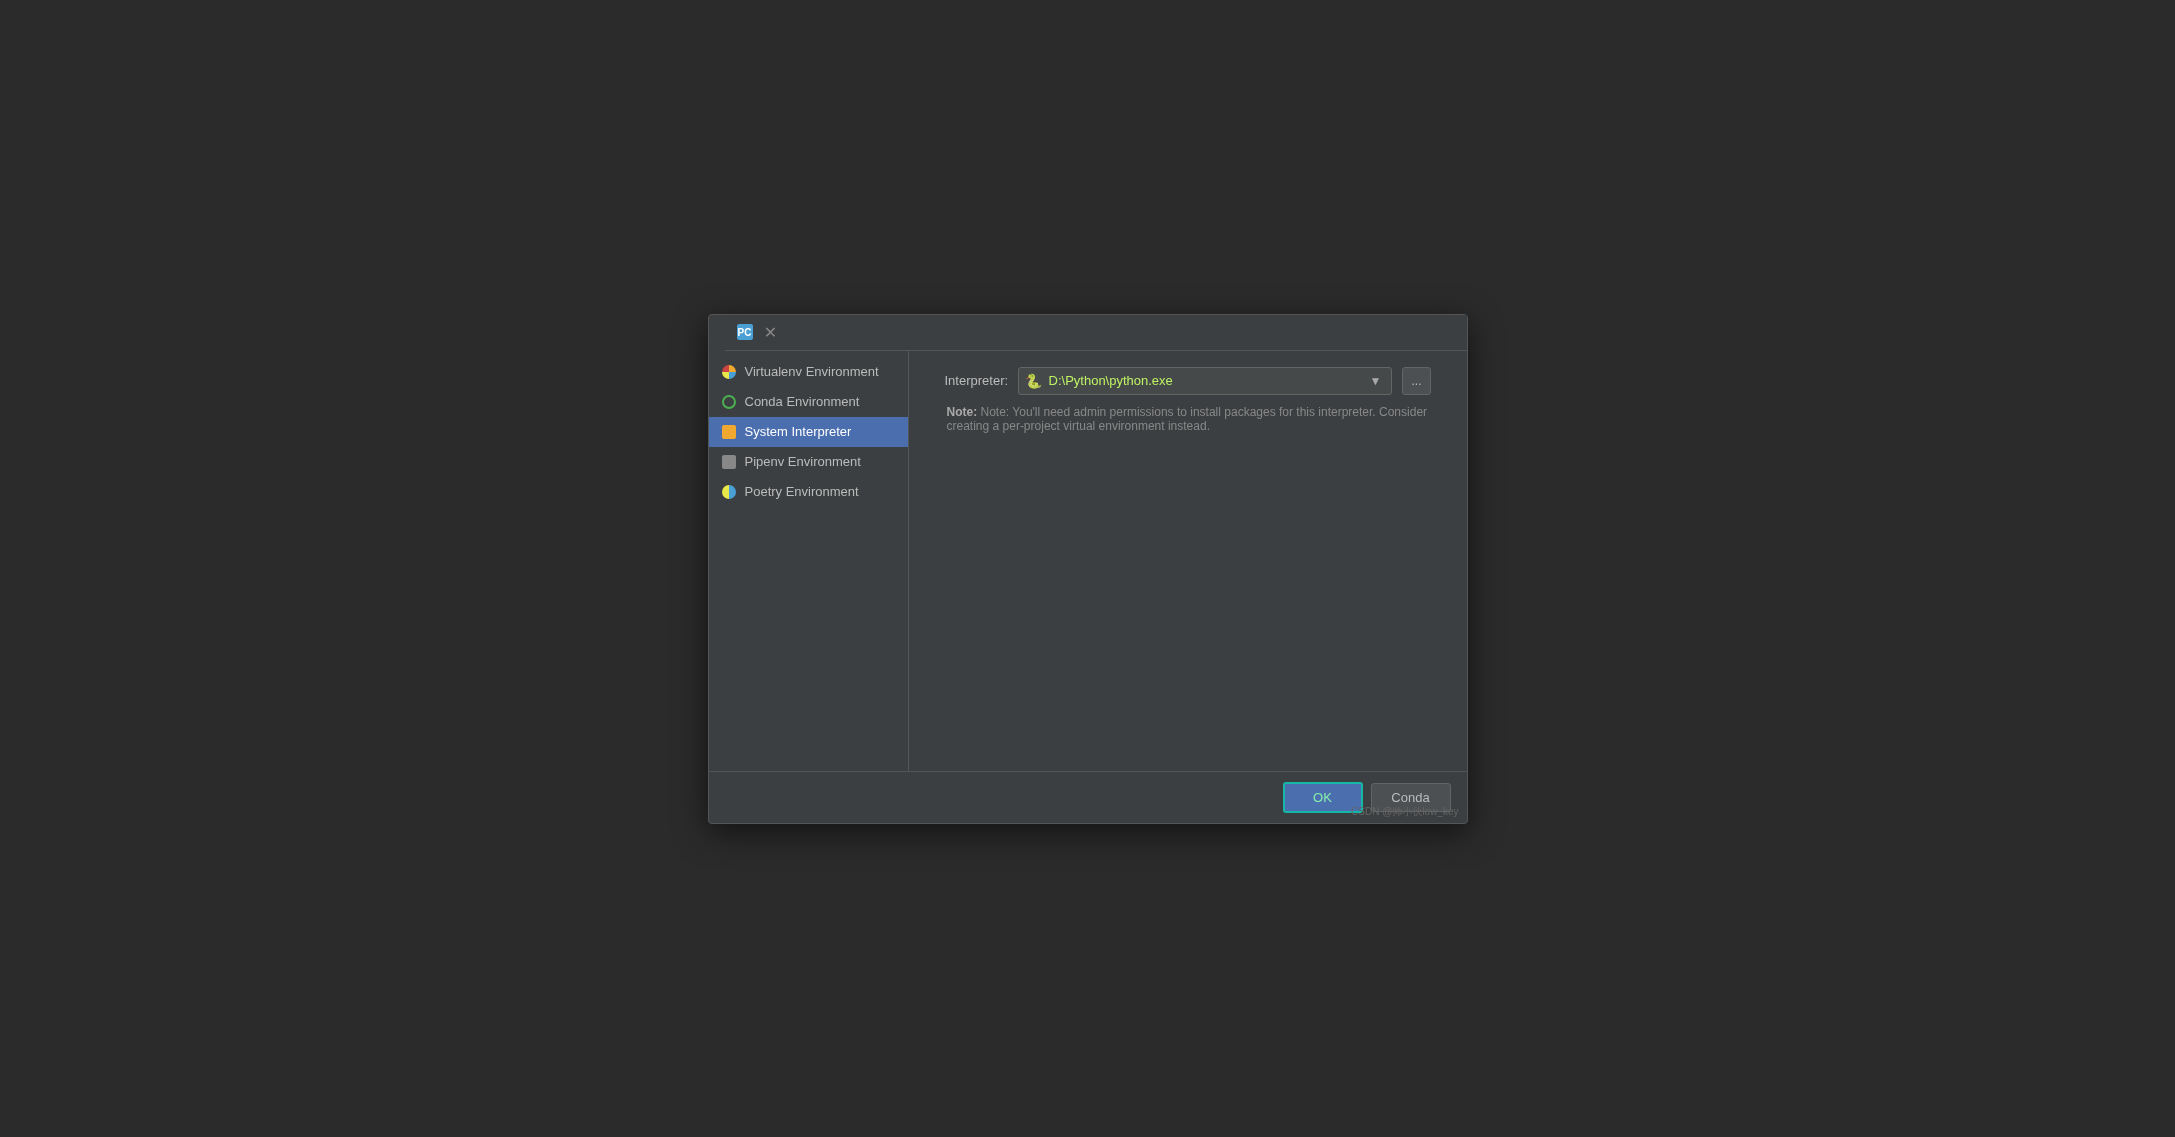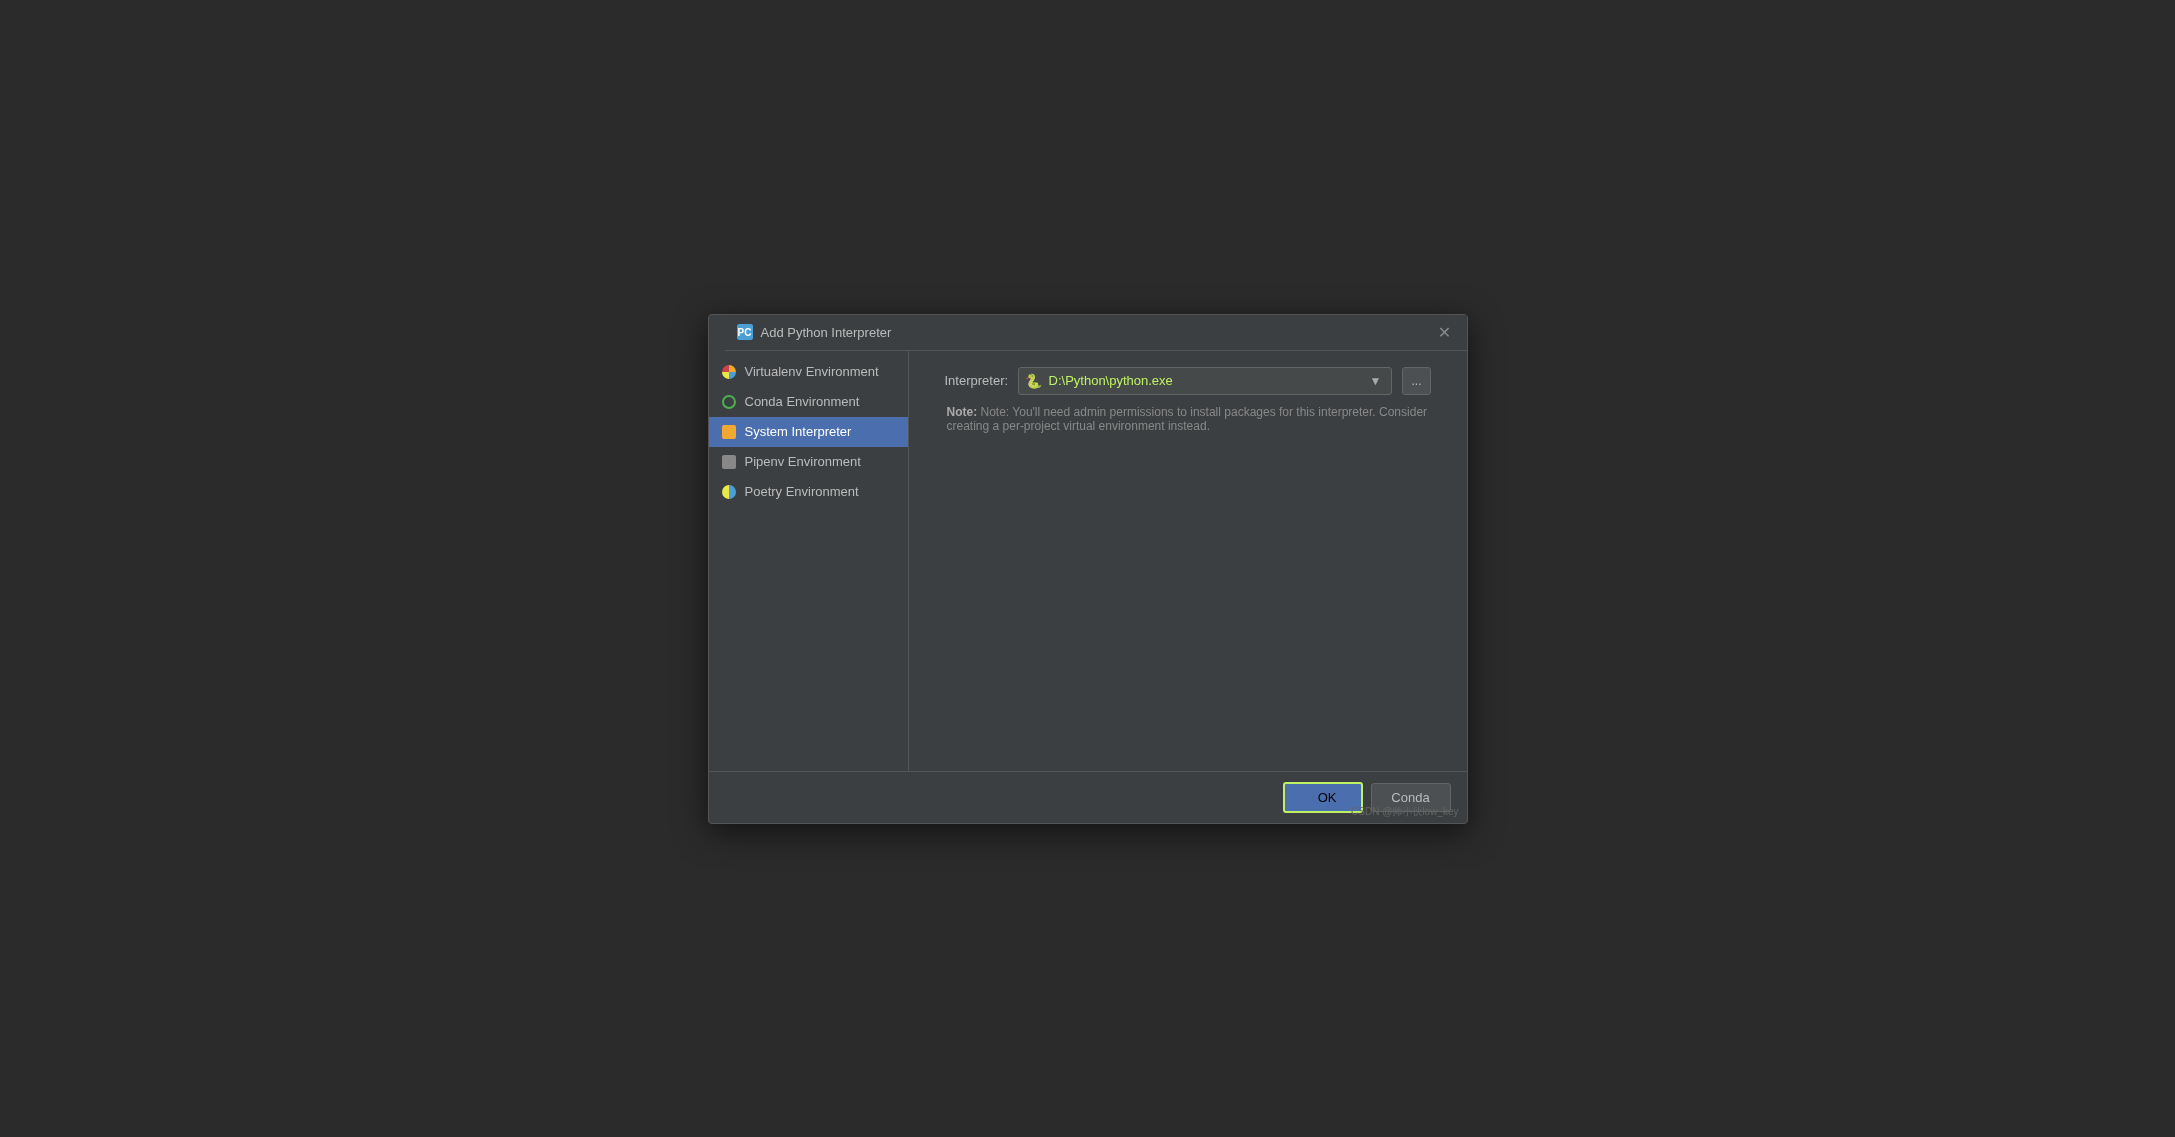--- a/index.html
+++ b/index.html
@@ -242,28 +242,27 @@
       justify-content: flex-end;
       align-items: center;
       padding: 10px 16px;
       border-top: 1px solid #555555;
       gap: 8px;
       position: relative;
     }
 
     .btn-ok {
       background: #4b6eaf;
-      border: 2px solid #bef264;
+      border: 2px solid #14b8a6;
       border-radius: 3px;
-      color: #000000;
+      color: #86efac;
       padding: 6px 24px;
       cursor: pointer;
       font-size: 13px;
       min-width: 80px;
-      text-align: right;
     }
 
     .btn-cancel {
       background: #4c5052;
       border: 1px solid #646464;
       border-radius: 3px;
       color: #bbbbbb;
       padding: 6px 16px;
       cursor: pointer;
       font-size: 13px;
@@ -299,21 +298,20 @@
       font-family: sans-serif;
     }
   </style>
 </head>
 <body>
 
 <div class="dialog">
 
   <div class="title-bar">
     <div class="title-bar-icon">PC</div>
-    <span class="title-bar-text">Add Python Interpreter</span>
     <div class="close-btn">✕</div>
   </div>
 
   <div class="dialog-body">
 
     <div class="sidebar">
       <div class="sidebar-item">
         <div class="sidebar-item-icon">
           <div class="icon-virtualenv"></div>
         </div>

